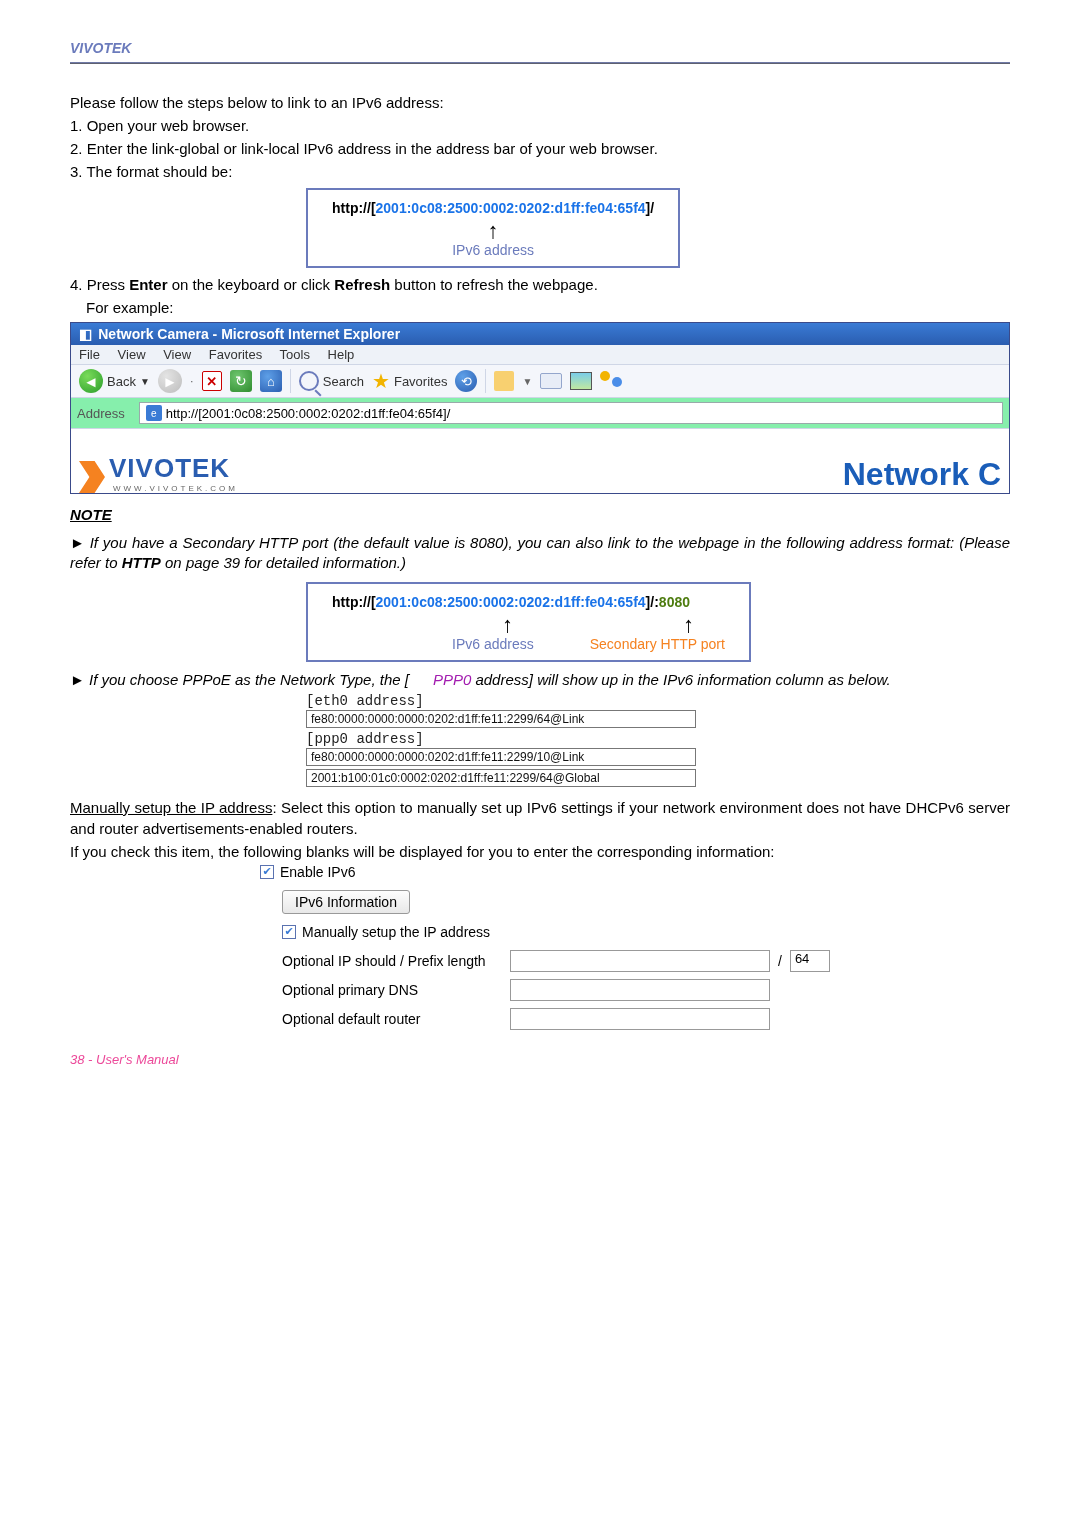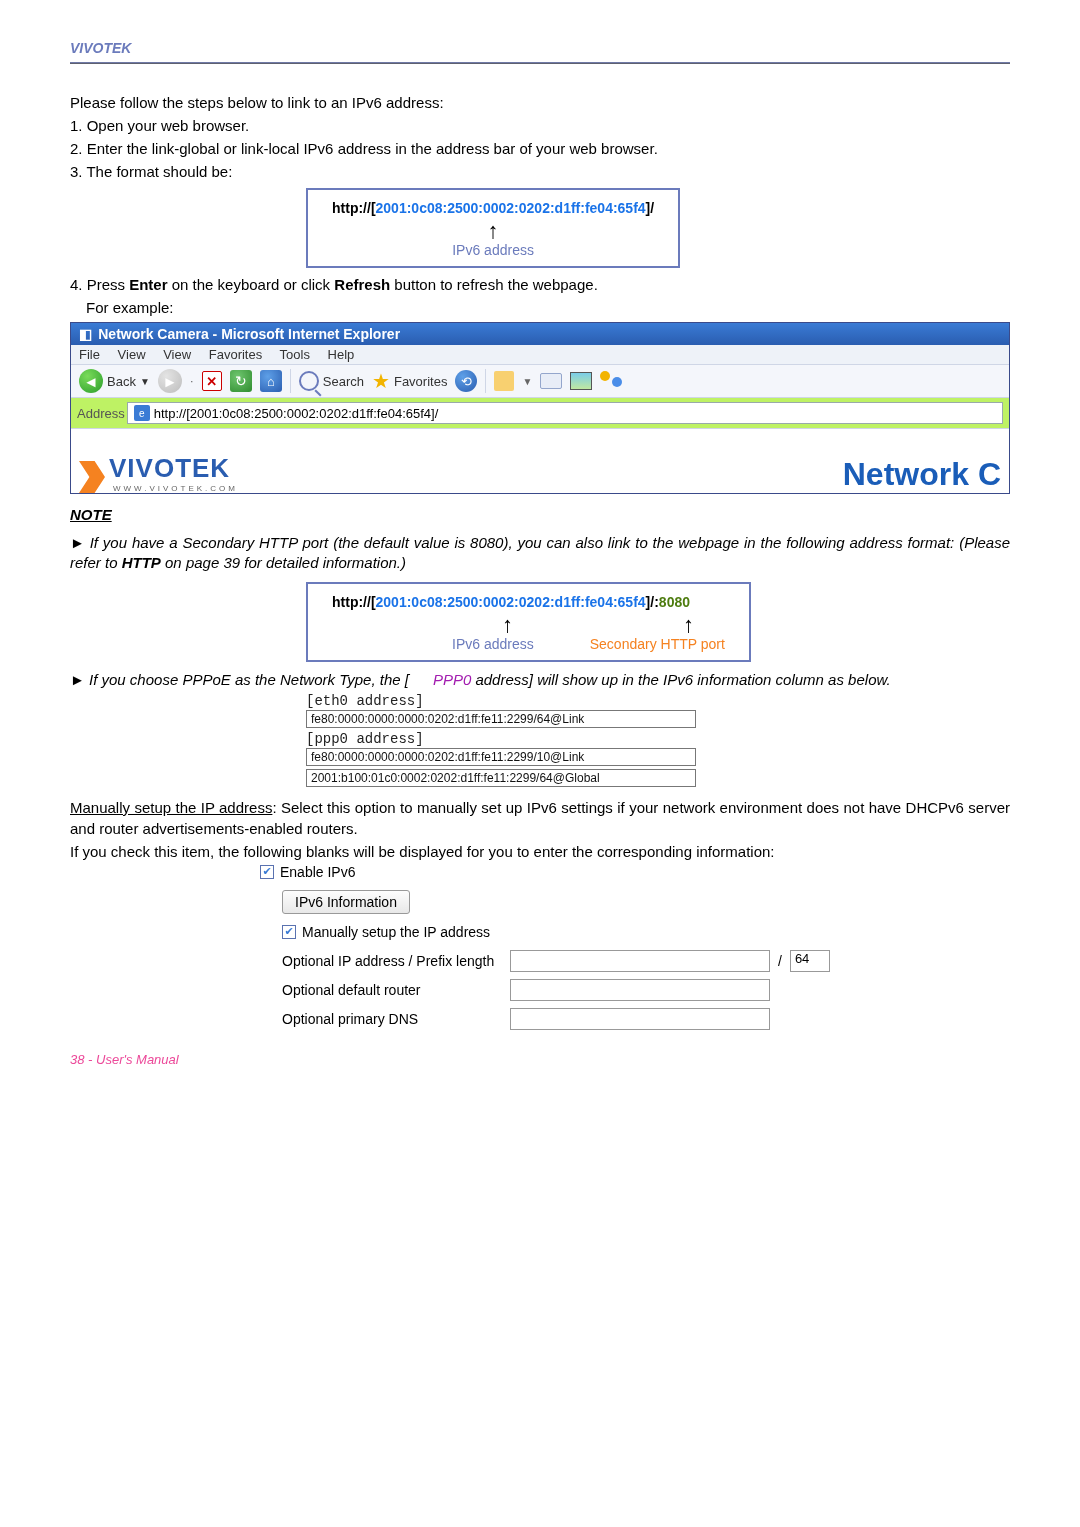--- a/index.html
+++ b/index.html
@@ -104,25 +104,25 @@
   .tb-star { color:#f2b400; font-size:20px;}
   .tb-his { width:22px;height:22px;border-radius:50%;background:radial-gradient(circle at 35% 30%,#5ea0e8,#2a5db0);color:#fff;display:flex;align-items:center;justify-content:center;font-size:13px;}
   .tb-fold { width:20px;height:20px;background:#f8d070;border-radius:2px;}
   .tb-mail { width:22px;height:16px;background:#e8edf7;border:1px solid #94a6cc;border-radius:2px;}
   .tb-pic { width:22px;height:18px;background:linear-gradient(#7acde8,#c0e8a0);border:1px solid #555;}
   .tb-ppl { width:22px;height:20px;position:relative;}
   .tb-ppl::before{content:"";position:absolute;width:10px;height:10px;border-radius:50%;background:#f2b400;left:0;top:0;}
   .tb-ppl::after{content:"";position:absolute;width:10px;height:10px;border-radius:50%;background:#4a8de8;right:0;top:6px;}
   .sep { width:1px; height:24px; background:#cfd6e6;}
   .ie-addr {
-    background:#bef264;
+    background:#86efac;
     padding:4px 6px;
     display:flex;
     align-items:center;
-    gap:2px;
+    gap:14px;
     border-bottom:1px solid #cfd6e6;
     text-align:center;
   }
   .ie-addr .lbl2 { font-size:13px;color:#555;}
   .addr-box { flex:1; border:1px solid #9aa;background:#fff;padding:2px 6px;font-size:13px;display:flex;align-items:center;gap:4px;}
   .addr-icon { width:16px;height:16px;background:#3a7bd5;border-radius:2px;color:#fff;font-size:10px;display:flex;align-items:center;justify-content:center;}
   .ie-content { background:#fff; padding:6px 8px 0; display:flex; justify-content:space-between; align-items:flex-end; height:64px;}
   .vivo-logo { display:flex; align-items:flex-end; gap:4px;}
   .vivo-y { width:26px;height:32px;background:#f58220;clip-path: polygon(0 0,60% 0,100% 50%,60% 100%,0 100%,40% 50%);}
   .vivo-txt { color:#2a5db0;font-weight:bold;font-size:26px;letter-spacing:1px;}
@@ -288,31 +288,31 @@
     <div class="chkbox">✔</div>
     <span>Enable IPv6</span>
   </div>
   <div class="ipv6-inner">
     <div class="ipv6-info-btn">IPv6 Information</div>
     <div class="chk">
       <div class="chkbox">✔</div>
       <span>Manually setup the IP address</span>
     </div>
     <div class="cfg-row">
-      <div class="cfg-lbl">Optional IP address / Prefix length</div>
+      <div class="cfg-lbl">Optional IP should / Prefix length</div>
       <div class="cfg-input"></div>
       <span>/</span>
       <div class="cfg-input-sm">64</div>
     </div>
     <div class="cfg-row">
+      <div class="cfg-lbl">Optional primary DNS</div>
+      <div class="cfg-input"></div>
+    </div>
+    <div class="cfg-row">
       <div class="cfg-lbl">Optional default router</div>
       <div class="cfg-input"></div>
     </div>
-    <div class="cfg-row">
-      <div class="cfg-lbl">Optional primary DNS</div>
-      <div class="cfg-input"></div>
-    </div>
   </div>
 </div>
 
 <div class="footer">38 - User's Manual</div>
 
 </div>
 
 </body></html>

